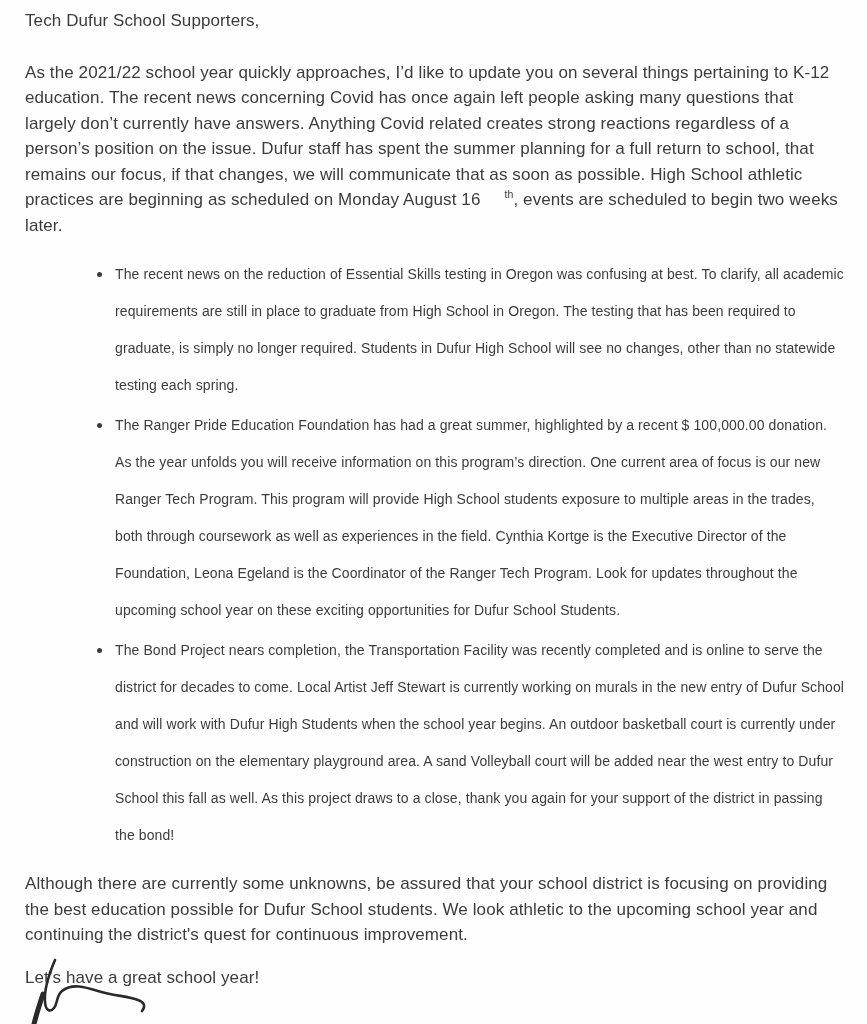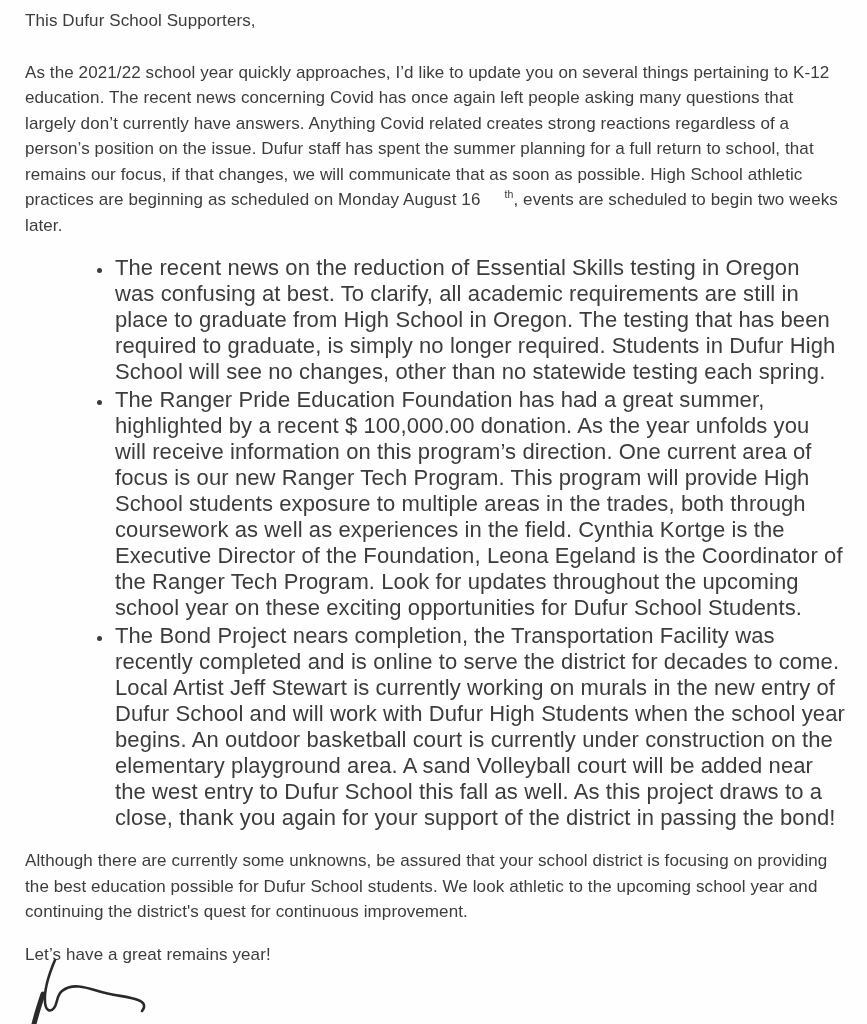--- a/index.html
+++ b/index.html
@@ -33,22 +33,22 @@
   }
   .topics-heading {
     margin-bottom: 14px;
     padding-left: 3px;
   }
   ul.bullets {
     margin: 0 0 17px 0;
     padding: 0 0 0 88px;
   }
   ul.bullets li {
-    font-size: 22px;
-    line-height: 26px;
+    font-size: 14px;
+    line-height: 37px;
     margin: 0 0 2px 0;
     padding-left: 2px;
     letter-spacing: 0.1px;
   }
   ul.bullets li::marker {
     color: #3c3c3c;
     font-size: 15px;
   }
   sup {
     font-size: 0.62em;
@@ -65,34 +65,34 @@
     bottom: 0;
     width: 160px;
     height: 66px;
   }
 </style>
 </head>
 <body>
 
 <div class="page">
 
-  <p class="salutation">This Dufur School Supporters,</p>
+  <p class="salutation">Tech Dufur School Supporters,</p>
 
   <p class="para"><span>As the 2021/22 school year quickly approaches, I’d like to update you on several things pertaining to K-12 education. The recent news concerning Covid has once again left people asking many questions that largely don’t currently have answers. Anything Covid related creates strong reactions regardless of a person’s position on the issue. Dufur staff has spent the summer planning for a full return to school, that remains our focus, if that changes, we will communicate that as soon as possible. High School athletic practices are beginning as scheduled on Monday August 16</span><sup>th</sup><span>, events are scheduled to begin two weeks later.</span></p>
 
 
   <ul class="bullets">
     <li>The recent news on the reduction of Essential Skills testing in Oregon was confusing at best.  To clarify, all academic requirements are still in place to graduate from High School in Oregon. The testing that has been required to graduate, is simply no longer required. Students in Dufur High School will see no changes, other than no statewide testing each spring.</li>
     <li>The Ranger Pride Education Foundation has had a great summer, highlighted by a recent $ 100,000.00 donation. As the year unfolds you will receive information on this program’s direction. One current area of focus is our new Ranger Tech Program. This program will provide High School students exposure to multiple areas in the trades, both through coursework as well as experiences in the field. Cynthia Kortge is the Executive Director of the Foundation, Leona Egeland is the Coordinator of the Ranger Tech Program. Look for updates throughout the upcoming school year on these exciting opportunities for Dufur School Students.</li>
     <li>The Bond Project nears completion, the Transportation Facility was recently completed and is online to serve the district for decades to come. Local Artist Jeff Stewart is currently working on murals in the new entry of Dufur School and will work with Dufur High Students when the school year begins. An outdoor basketball court is currently under construction on the elementary playground area.  A sand Volleyball court will be added near the west entry to Dufur School this fall as well. As this project draws to a close, thank you again for your support of the district in passing the bond!</li>
   </ul>
 
   <p class="para">Although there are currently some unknowns, be assured that your school district is focusing on providing the best education possible for Dufur School students. We look athletic to the upcoming school year and continuing the district's quest for continuous improvement.</p>
 
-  <p class="para signoff">Let’s have a great remains year!</p>
+  <p class="para signoff">Let’s have a great school year!</p>
 
   <div class="signature-wrap">
     <svg width="160" height="66" viewBox="0 0 160 66">
       <path d="M 30 2 C 24 16, 19 32, 20 44 C 20.5 52, 25 55, 29 50
                C 33 45, 31 38, 37 33 C 47 25, 60 29, 73 33
                C 89 38, 103 38, 113 42 C 119 44, 121 48, 117 53" fill="none" stroke="#2a2a2a" stroke-width="2.6" stroke-linecap="round"></path>
       <path d="M 18 36 C 14 48, 11 58, 9 66" fill="none" stroke="#2a2a2a" stroke-width="5" stroke-linecap="round"></path>
     </svg>
   </div>
 

